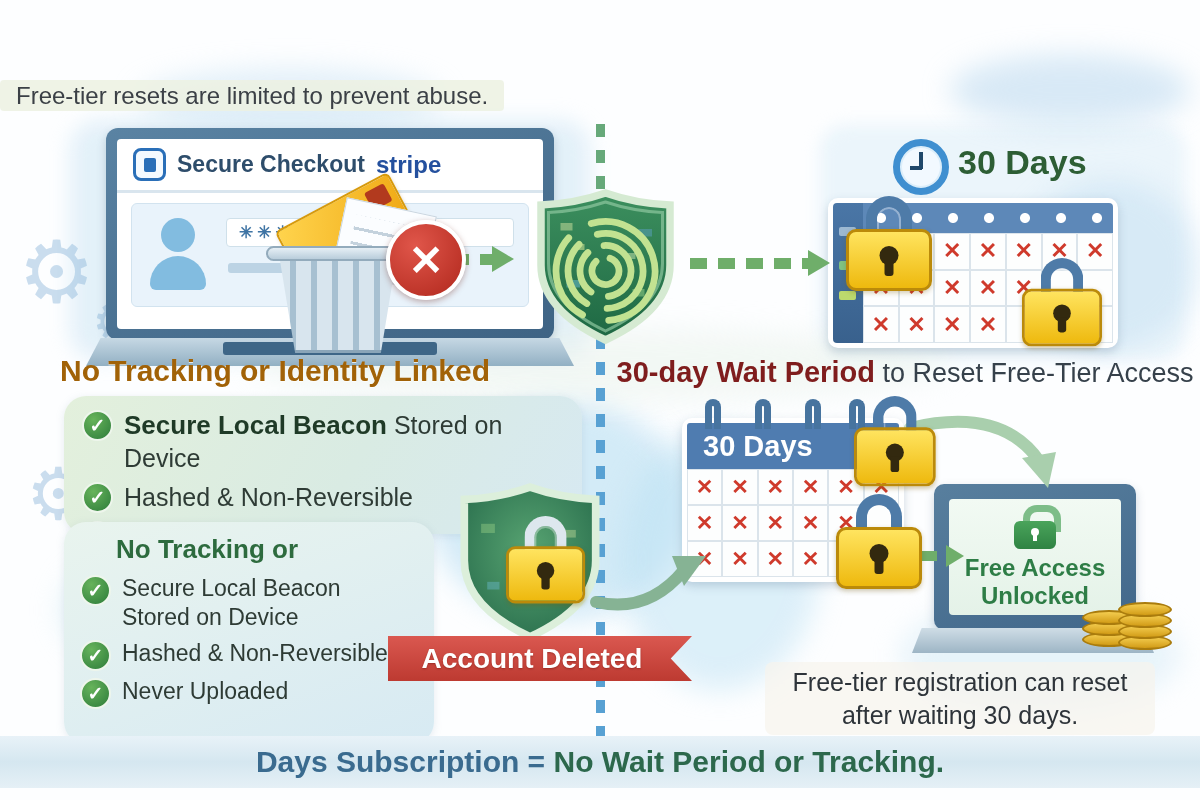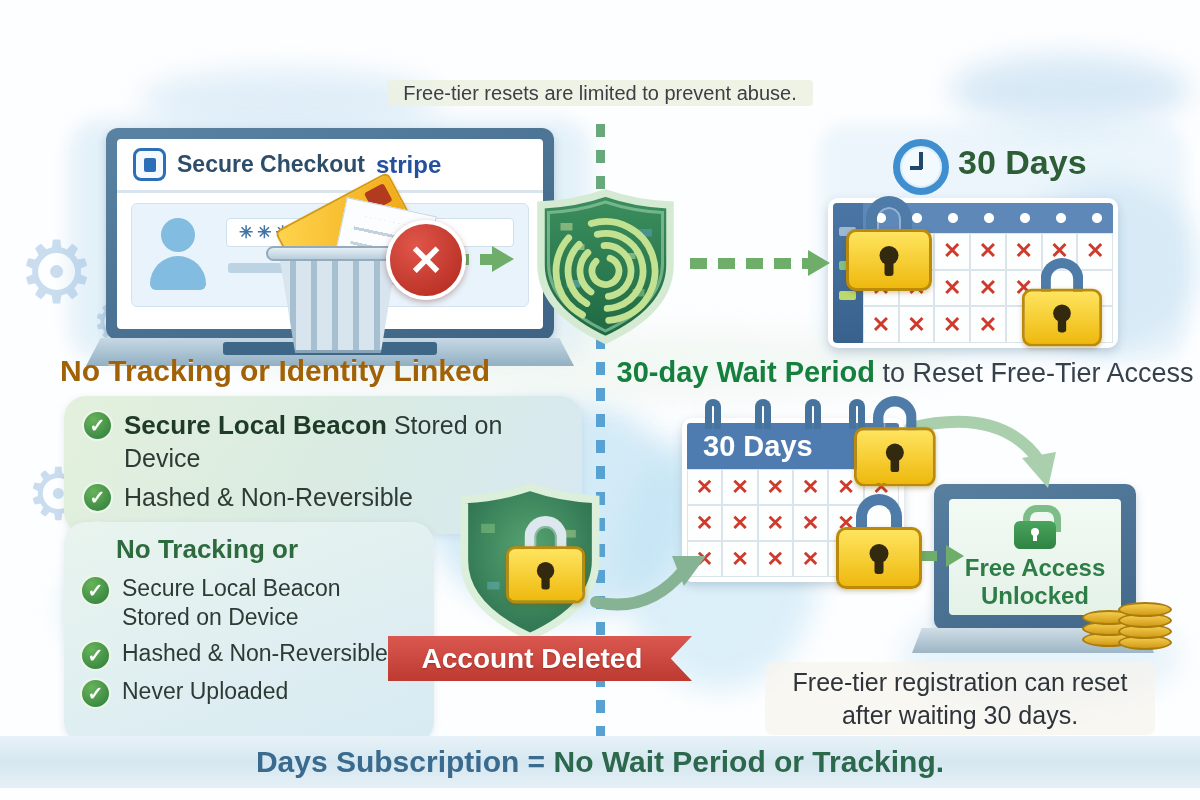--- a/index.html
+++ b/index.html
@@ -20,22 +20,22 @@
   .b10{ left:1020px;top:180px; width:180px; height:170px; background:rgba(186,218,240,.4);}
   .gear { position:absolute; color:rgba(130,176,214,.42); z-index:0; }
   .g1 { left:18px;  top:222px; font-size:86px; }
   .g2 { left:92px;  top:292px; font-size:52px; }
   .g3 { left:26px;  top:452px; font-size:72px; }
   .g4 { left:128px; top:520px; font-size:44px; }
 
   
   .title { position:absolute; left:0; right:0; top:34px; text-align:center; white-space:nowrap;
            font-size:29px; font-weight:bold; letter-spacing:-0.8px; color:#1f3d77; z-index:5;}
-  .subtitle { position:absolute; left:0; right:0; top:82px; text-align:center;
-              font-size:20px; color:#3b4046; z-index:5;}
+  .subtitle { position:absolute; left:0; right:0; top:82px; text-align:left;
+              font-size:24px; color:#3b4046; z-index:5;}
   .subtitle span { background:rgba(236,241,226,.85); padding:2px 16px; border-radius:4px; }
 
   
   .divider { position:absolute; left:596px; width:9px; z-index:1; }
   .div-top    { top:124px; height:208px; background:repeating-linear-gradient(180deg,#67a97a 0 13px, transparent 13px 26px); }
   .div-bottom { top:336px; height:402px; background:repeating-linear-gradient(180deg,#58a1d3 0 13px, transparent 13px 26px); }
 
   
   .lap1-screen { position:absolute; left:106px; top:128px; width:448px; height:212px; z-index:2;
                  background:linear-gradient(160deg,#5a83a3,#3e6384); border-radius:12px; padding:11px; box-shadow:0 4px 10px rgba(60,90,120,.25);}
@@ -102,21 +102,21 @@
   .cal1-head { height:30px; background:#5d88b8; border-radius:0 4px 0 0;
                background-image:radial-gradient(circle at 18px 15px,#fff 4.5px,transparent 5.5px); background-size:36px 100%; }
   .cal-grid { flex:1; display:grid; }
   .cal-cell { border:1px solid #dbe4eb; background:#fdfefe; display:flex; align-items:center; justify-content:center;
               color:#cf3a2c; font-weight:bold; font-size:22px; }
 
   
   .left-heading { position:absolute; left:60px; top:354px; width:520px; z-index:5;
                   font-size:30px; font-weight:bold; color:#a16207; text-shadow:0 1px 0 rgba(255,255,255,.7);}
   .right-heading { position:absolute; left:615px; top:356px; width:580px; text-align:center; z-index:5; white-space:nowrap;}
-  .right-heading .strong { font-size:29px; font-weight:bold; color:#15803d; }
+  .right-heading .strong { font-size:29px; font-weight:bold; color:#7f1d1d; }
   .right-heading .rest   { font-size:27px; color:#36414b; }
 
   
   .panel { position:absolute; border-radius:22px; z-index:4; box-shadow:0 2px 8px rgba(120,150,170,.18);}
   .panel1 { left:64px; top:396px; width:518px; height:138px; padding:13px 18px;
             background:linear-gradient(120deg,#e3f0dc,#d9ebe3 55%,#d7e9f2); display:flex; flex-direction:column; gap:7px;}
   .panel2 { left:64px; top:522px; width:370px; height:222px; padding:12px 16px;
             background:linear-gradient(160deg,#e9f4ee,#d7eaf3); display:flex; flex-direction:column; gap:6px;}
   .check-row { display:flex; align-items:flex-start; gap:11px; }
   .chk { width:31px; height:31px; border-radius:50%; flex:0 0 auto; margin-top:1px;

